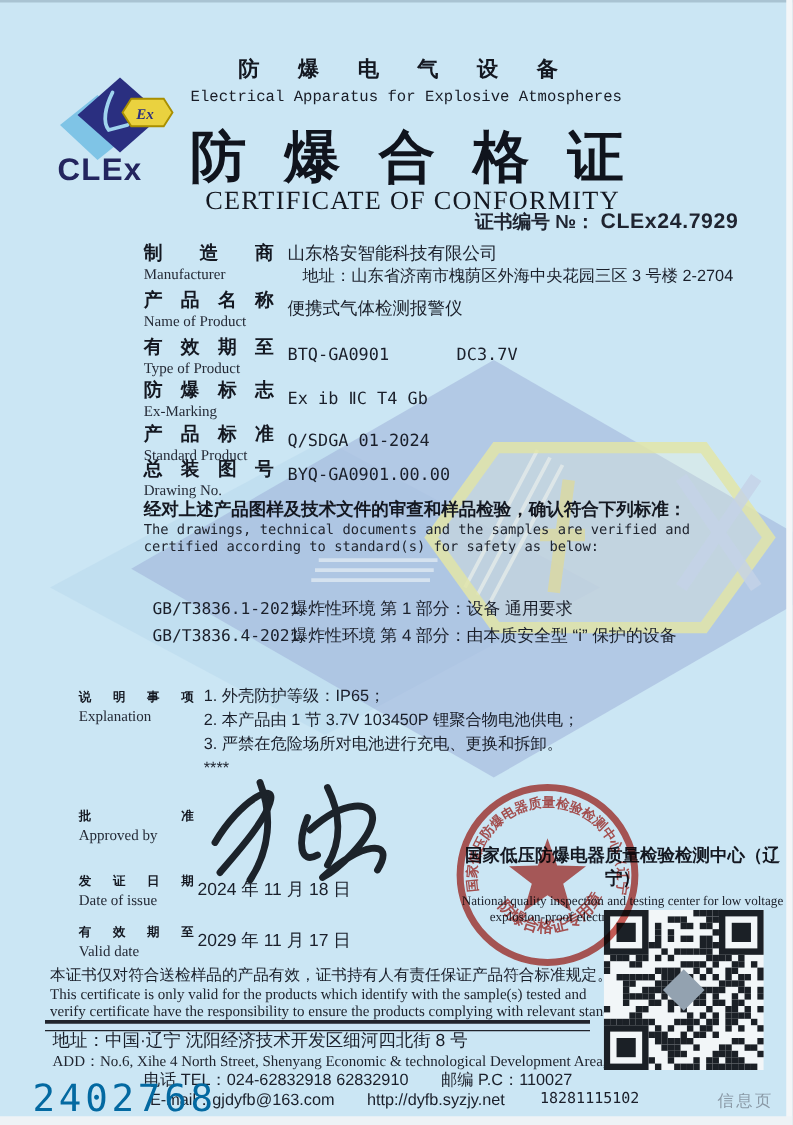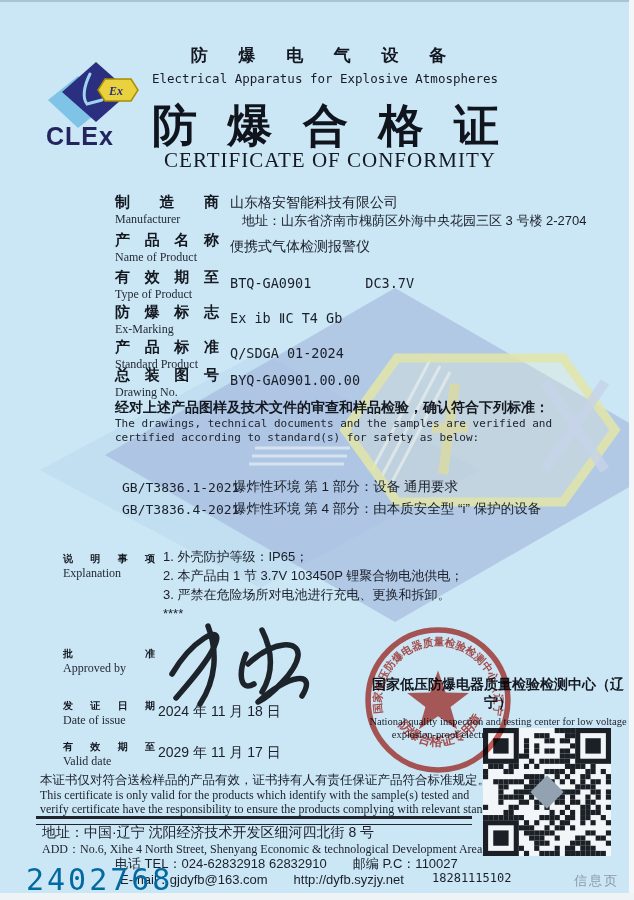--- a/index.html
+++ b/index.html
@@ -69,24 +69,28 @@
     <polygon points="40,18 70,46 40,70 10,42" fill="#7fc4e6"></polygon>
     <polygon points="58,4 92,34 58,64 24,34" fill="#2a2f80"></polygon>
     <path d="M52,16 C46,28 44,40 49,46 L64,42" stroke="#9fd4ee" stroke-width="3" fill="none" stroke-linecap="round"></path>
     <polygon points="60,32 67,21 93,21 100,32 93,43 67,43" fill="#ead23f" stroke="#a98f00" stroke-width="1.5"></polygon>
     <text x="71" y="37" font-size="12" font-style="italic" font-weight="bold" fill="#2a2f80" font-family="Liberation Serif, serif">Ex</text>
   </svg>
   <div class="abs logo-clex" style="left:46px;top:122px;z-index:2;">CLEx</div>
 
   <div class="abs" style="left:110px;top:44px;width:430px;text-align:center;z-index:1;">
     <div class="hdr-cn">防 爆 电 气 设 备</div>
-    <div class="hdr-en" style="margin-top:4px;">Electrical Apparatus for Explosive Atmospheres</div>
+    <div class="hdr-en" style="margin-top:4px;font-family:Liberation Mono, monospace;">Electrical Apparatus for Explosive Atmospheres</div>
   </div>
   <div class="abs main-title" style="left:110px;top:96px;width:440px;text-align:center;z-index:1;">防 爆 合 格 证</div>
   <div class="abs main-title-en" style="left:110px;top:148px;width:440px;text-align:center;z-index:1;">CERTIFICATE OF CONFORMITY</div>
+  <div class="abs" style="left:380px;top:167px;z-index:1;">
+    <span class="certno-label">证书编号 №：</span>
+    <span class="certno-val">CLEx24.7929</span>
+  </div>
 
   <div class="abs" style="left:115px;top:193px;z-index:1;">
     <span class="lbl-cn">制造商</span>
     <div class="lbl-en">Manufacturer</div>
   </div>
   <div class="abs val" style="left:230px;top:194px;z-index:1;">山东格安智能科技有限公司</div>
   <div class="abs val2" style="left:242px;top:212px;z-index:1;">地址：山东省济南市槐荫区外海中央花园三区 3 号楼 2-2704</div>
 
   <div class="abs" style="left:115px;top:231px;z-index:1;">
     <span class="lbl-cn">产品名称</span>

